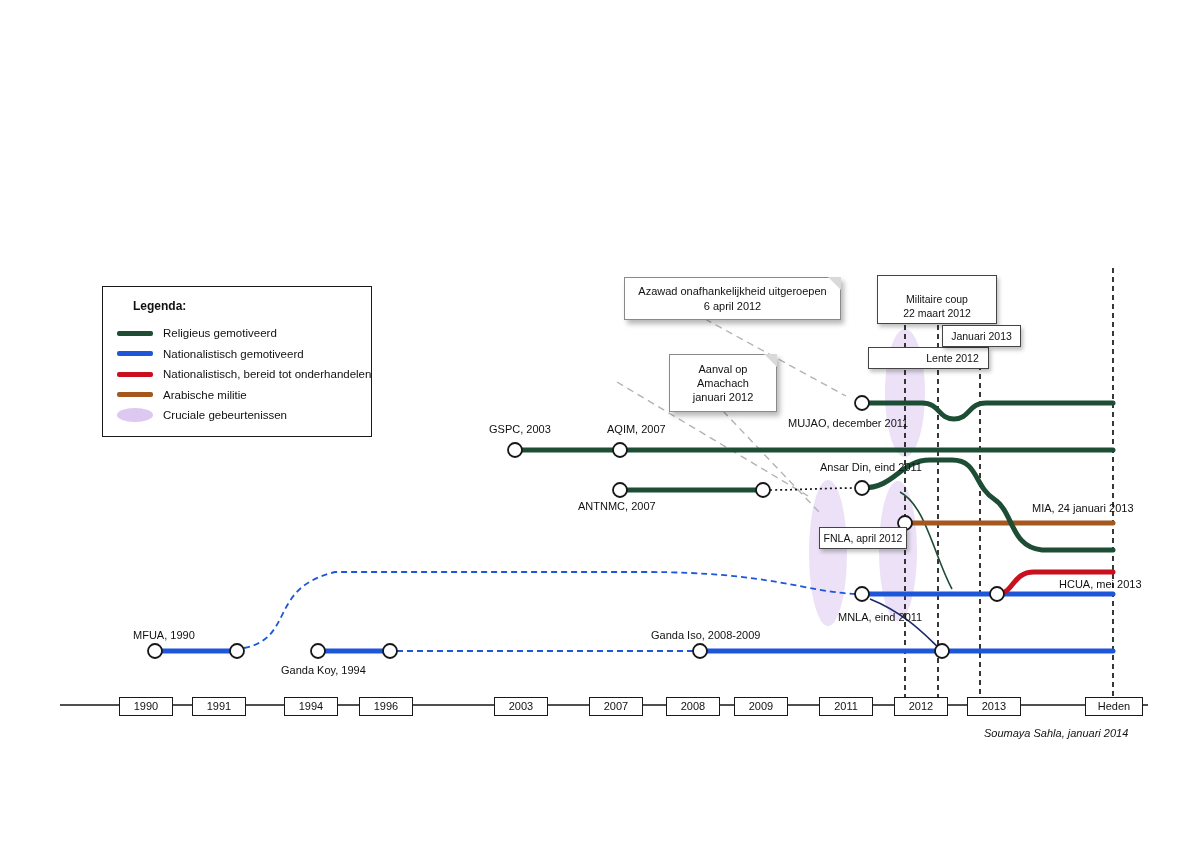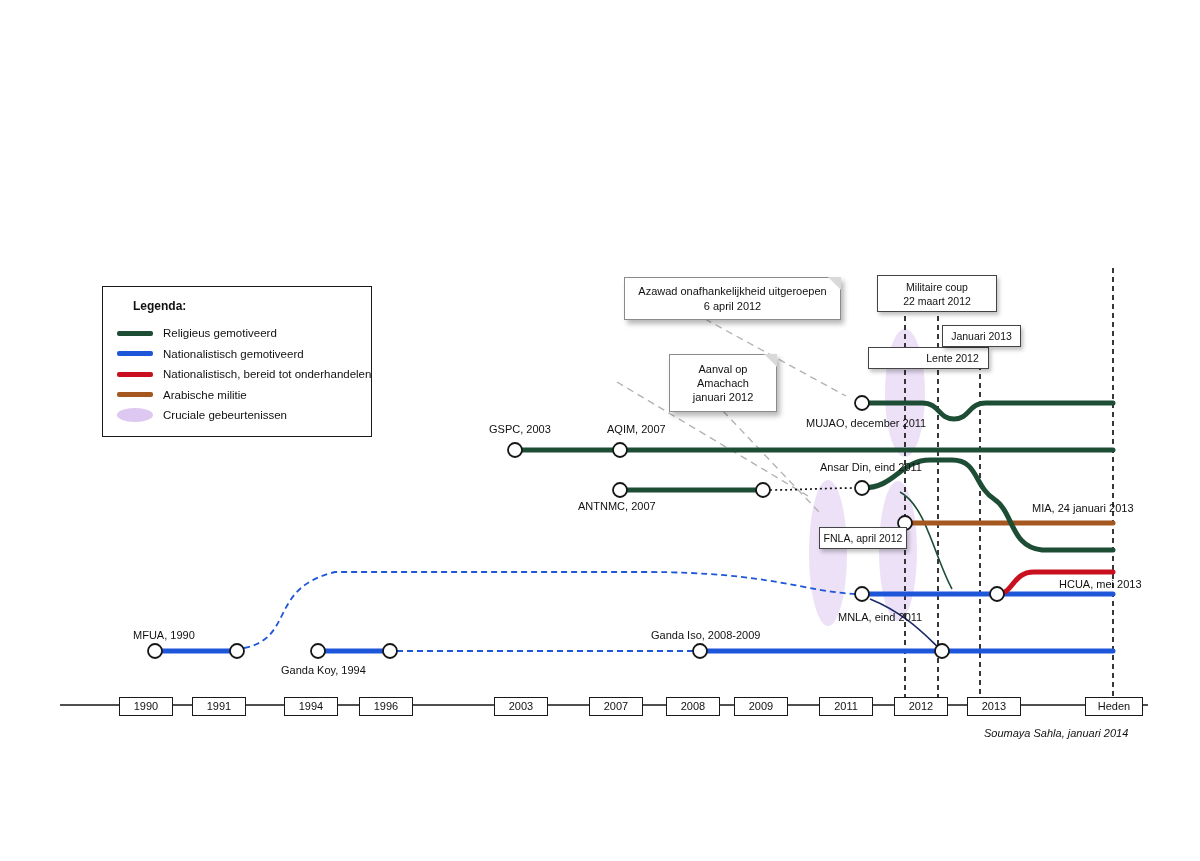--- a/index.html
+++ b/index.html
@@ -36,21 +36,21 @@
 
   .note { position:absolute; background:#fff; border:1px solid #8a8a8a;
           box-shadow:3px 4px 5px rgba(0,0,0,0.28); font-size:11px; text-align:center;
           display:flex; flex-direction:column; justify-content:center; line-height:1.3; }
   .note .fold { position:absolute; top:-1px; right:-1px; width:0; height:0;
                 border-top:13px solid #d9d9d9; border-left:13px solid transparent; }
   .note span { display:block; }
 
   .eventbox { position:absolute; background:#fff; border:1px solid #444;
               box-shadow:2px 3px 4px rgba(0,0,0,0.25); font-size:10.5px; text-align:center; }
-  .eventbox.two { line-height:1.35; padding-top:4px; }
+  .eventbox.two { line-height:1.35; padding-top:16px; }
   .eventbox.one { line-height:20px; height:20px; }
   .eventbox span { display:block; }
 
   .lbl { position:absolute; font-size:11px; white-space:nowrap; }
   .credit { position:absolute; left:984px; top:727px; font-size:11px; font-style:italic; white-space:nowrap; }
 
   .yearbox { position:absolute; top:697px; width:52px; height:17px; background:#fff;
              border:1.2px solid #1a1a1a; font-size:11px; text-align:center; line-height:17px; }
 </style>
 </head>
@@ -152,21 +152,21 @@
     <span>Militaire coup</span>
     <span>22 maart 2012</span>
   </div>
   <div class="eventbox one" style="left:868px;top:347px;width:71px;padding-left:48px;">Lente 2012</div>
   <div class="eventbox one" style="left:942px;top:325px;width:77px;">Januari 2013</div>
   <div class="eventbox one" style="left:819px;top:527px;width:86px;">FNLA, april 2012</div>
 
   <div class="lbl" style="left:489px;top:423px;">GSPC, 2003</div>
   <div class="lbl" style="left:607px;top:423px;">AQIM, 2007</div>
   <div class="lbl" style="left:578px;top:500px;">ANTNMC, 2007</div>
-  <div class="lbl" style="left:806px;top:417px;">MUJAO, december 2011</div>
+  <div class="lbl" style="left:788px;top:417px;">MUJAO, december 2011</div>
   <div class="lbl" style="left:820px;top:461px;">Ansar Din, eind 2011</div>
   <div class="lbl" style="left:1032px;top:502px;">MIA, 24 januari 2013</div>
   <div class="lbl" style="left:1059px;top:578px;">HCUA, mei 2013</div>
   <div class="lbl" style="left:838px;top:611px;">MNLA, eind 2011</div>
   <div class="lbl" style="left:133px;top:629px;">MFUA, 1990</div>
   <div class="lbl" style="left:281px;top:664px;">Ganda Koy, 1994</div>
   <div class="lbl" style="left:651px;top:629px;">Ganda Iso, 2008-2009</div>
 
   <div class="yearbox" style="left:119px;">1990</div>
   <div class="yearbox" style="left:192px;">1991</div>

